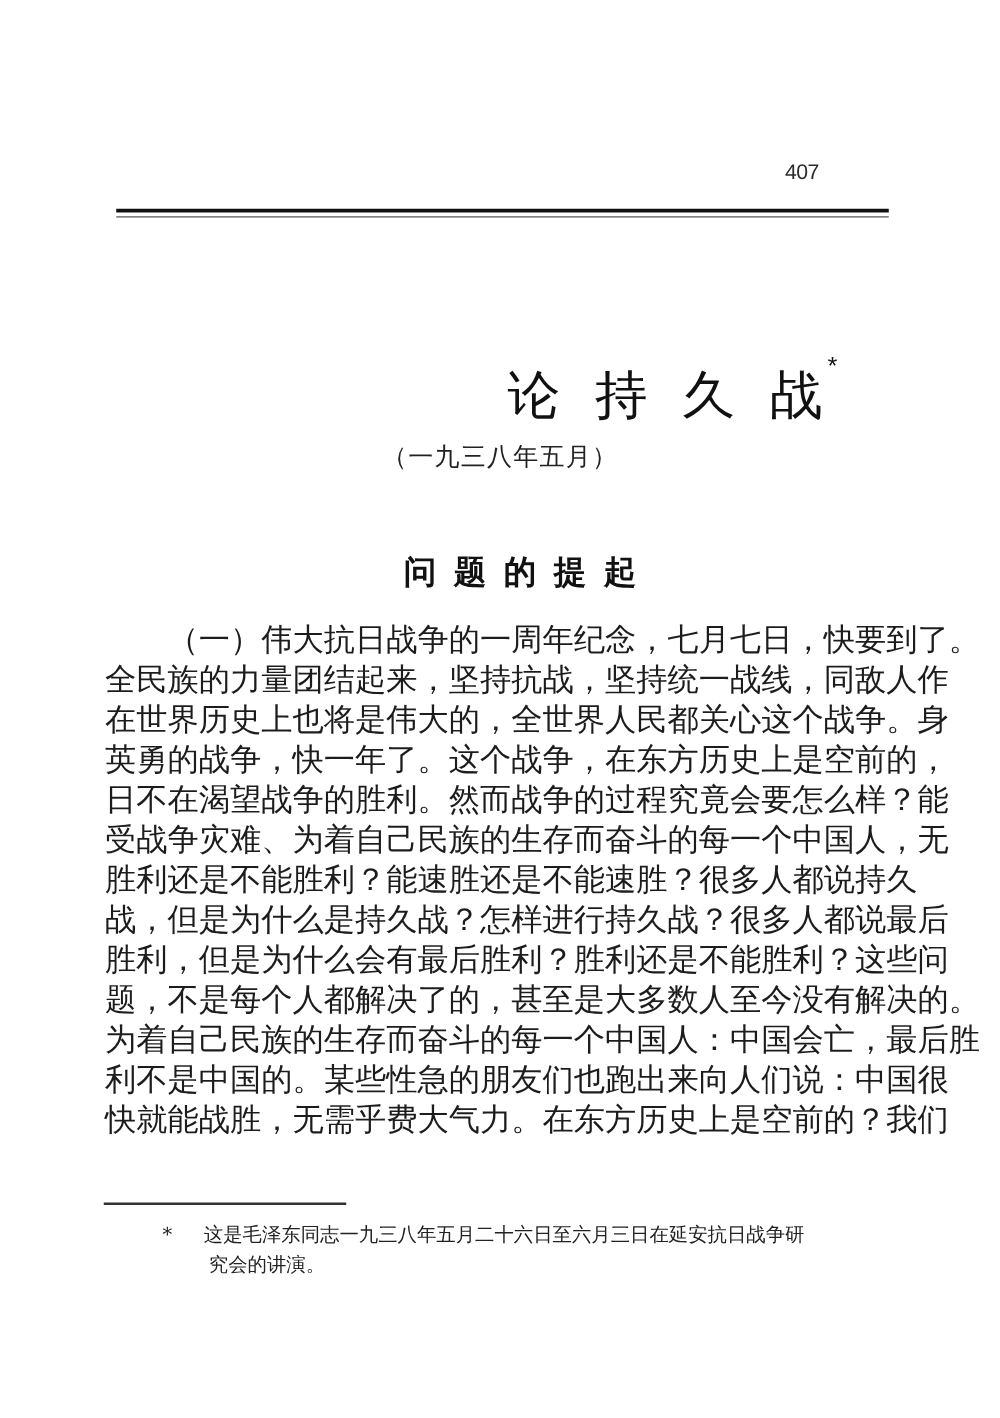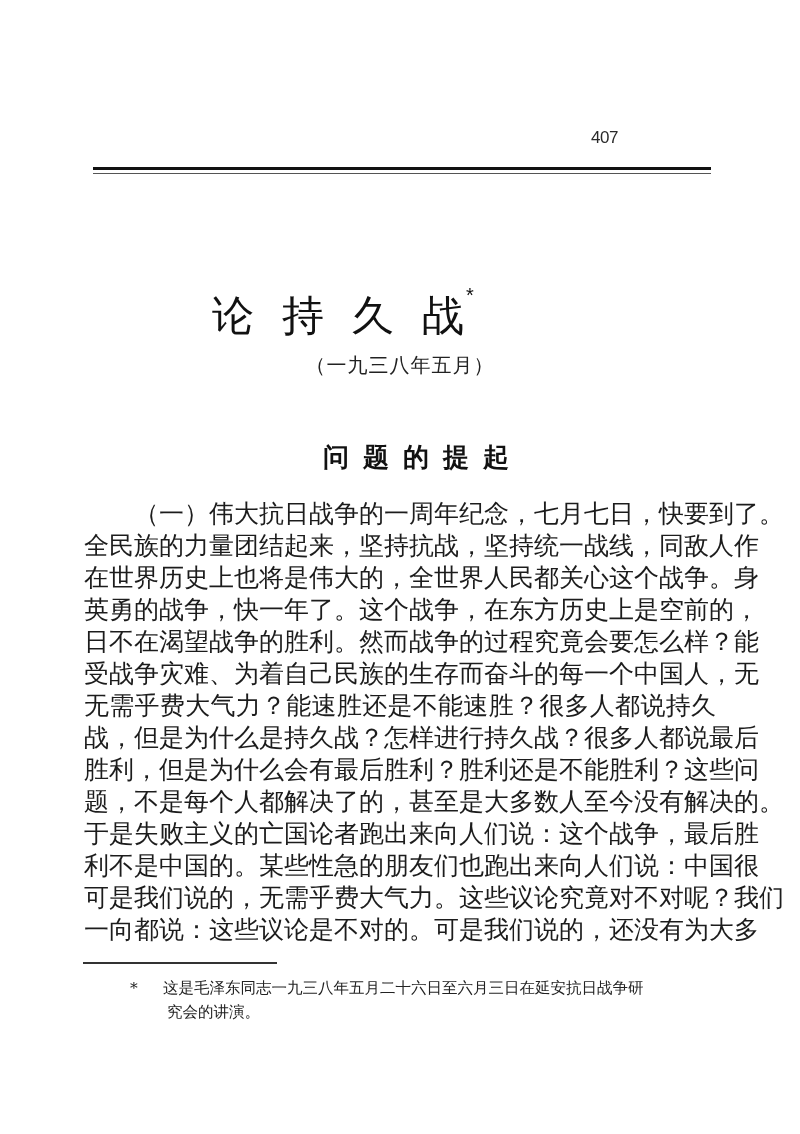--- a/index.html
+++ b/index.html
@@ -11,21 +11,21 @@
       width: 800px;
       height: 1134px;
       position: relative;
       overflow: hidden;
       color: #1a1a1a;
       font-family: "DejaVu Serif", "Liberation Serif", serif;
     }
     .page-number {
       position: absolute;
       top: 128px;
-      left: 591px;
+      left: 628px;
       font-family: "Liberation Sans", "DejaVu Sans", sans-serif;
       font-size: 17px;
       color: #2a2a2a;
       letter-spacing: -0.5px;
     }
     .rule-thick {
       position: absolute;
       left: 93px;
       width: 618px;
       top: 167px;
@@ -38,22 +38,22 @@
       width: 618px;
       top: 173px;
       height: 1px;
       background: #555;
     }
     .title {
       position: absolute;
       top: 288px;
       left: 0;
       width: 672px;
-      text-align: center;
-      font-family: Liberation Sans, sans-serif;
+      text-align: right;
+      font-family: Liberation Mono, monospace;
       font-size: 42px;
       font-weight: normal;
       color: #111;
       letter-spacing: 0;
     }
     .title .ch { display: inline-block; margin: 0 14px; }
     .title sup {
       font-size: 20px;
       vertical-align: top;
       position: relative;
@@ -92,20 +92,21 @@
       font-size: 25px;
       line-height: 32px;
       color: #1c1c1c;
     }
     .body-text .line {
       display: block;
       white-space: nowrap;
       height: 32px;
       text-align: justify;
       text-align-last: justify;
+      font-family: Liberation Mono, monospace;
     }
     .body-text .line.indent { padding-left: 50px; }
     .footnote-rule {
       position: absolute;
       left: 83px;
       top: 962px;
       width: 194px;
       height: 2px;
       background: #333;
     }
@@ -148,28 +149,27 @@
 
   <h2 class="section-heading" style="margin:16px;">问题的提起</h2>
 
   <div class="body-text">
     <span class="line indent">（一）伟大抗日战争的一周年纪念，七月七日，快要到了。</span>
     <span class="line">全民族的力量团结起来，坚持抗战，坚持统一战线，同敌人作</span>
     <span class="line">在世界历史上也将是伟大的，全世界人民都关心这个战争。身</span>
     <span class="line">英勇的战争，快一年了。这个战争，在东方历史上是空前的，</span>
     <span class="line">日不在渴望战争的胜利。然而战争的过程究竟会要怎么样？能</span>
     <span class="line">受战争灾难、为着自己民族的生存而奋斗的每一个中国人，无</span>
-    <span class="line">无需乎费大气力？能速胜还是不能速胜？很多人都说持久</span>
+    <span class="line">胜利还是不能胜利？能速胜还是不能速胜？很多人都说持久</span>
     <span class="line">战，但是为什么是持久战？怎样进行持久战？很多人都说最后</span>
     <span class="line">胜利，但是为什么会有最后胜利？胜利还是不能胜利？这些问</span>
     <span class="line">题，不是每个人都解决了的，甚至是大多数人至今没有解决的。</span>
-    <span class="line">于是失败主义的亡国论者跑出来向人们说：这个战争，最后胜</span>
+    <span class="line">为着自己民族的生存而奋斗的每一个中国人：中国会亡，最后胜</span>
     <span class="line">利不是中国的。某些性急的朋友们也跑出来向人们说：中国很</span>
-    <span class="line">可是我们说的，无需乎费大气力。这些议论究竟对不对呢？我们</span>
-    <span class="line">一向都说：这些议论是不对的。可是我们说的，还没有为大多</span>
+    <span class="line">快就能战胜，无需乎费大气力。在东方历史上是空前的？我们</span>
   </div>
 
   <div class="footnote-rule"></div>
 
   <div class="footnote">
     <span class="marker">*</span>
     <span class="fn-line">这是毛泽东同志一九三八年五月二十六日至六月三日在延安抗日战争研</span>
     <span class="fn-line cont">究会的讲演。</span>
   </div>
 

